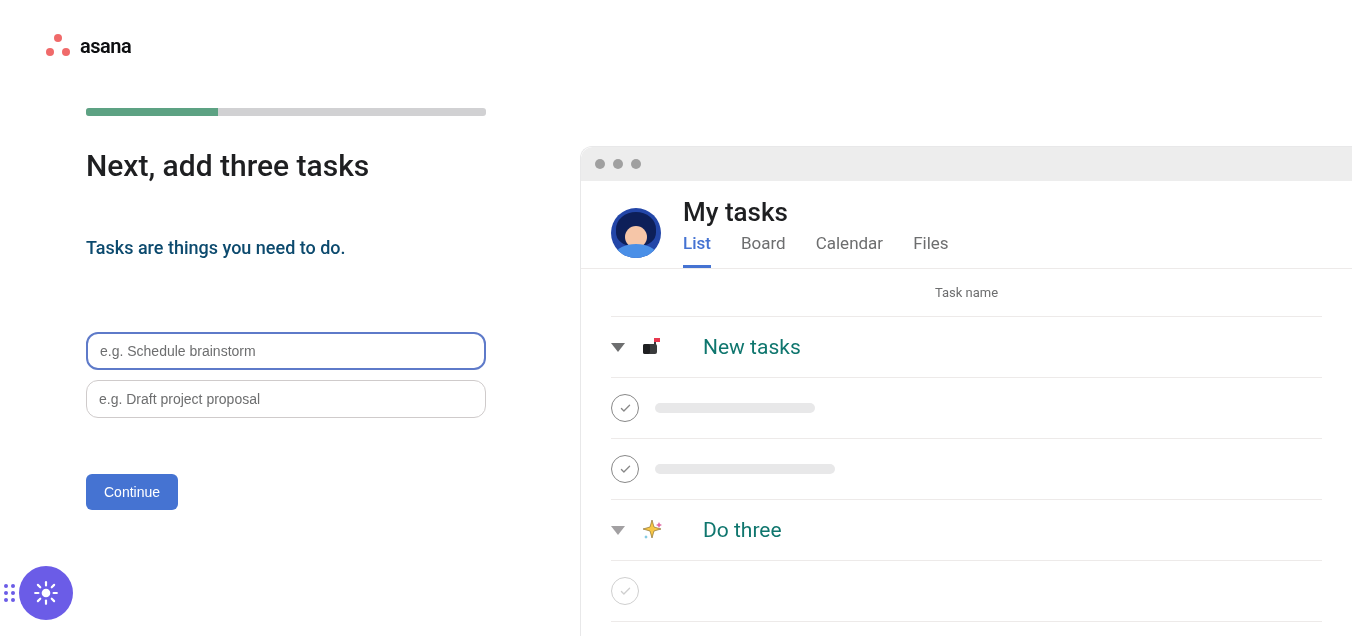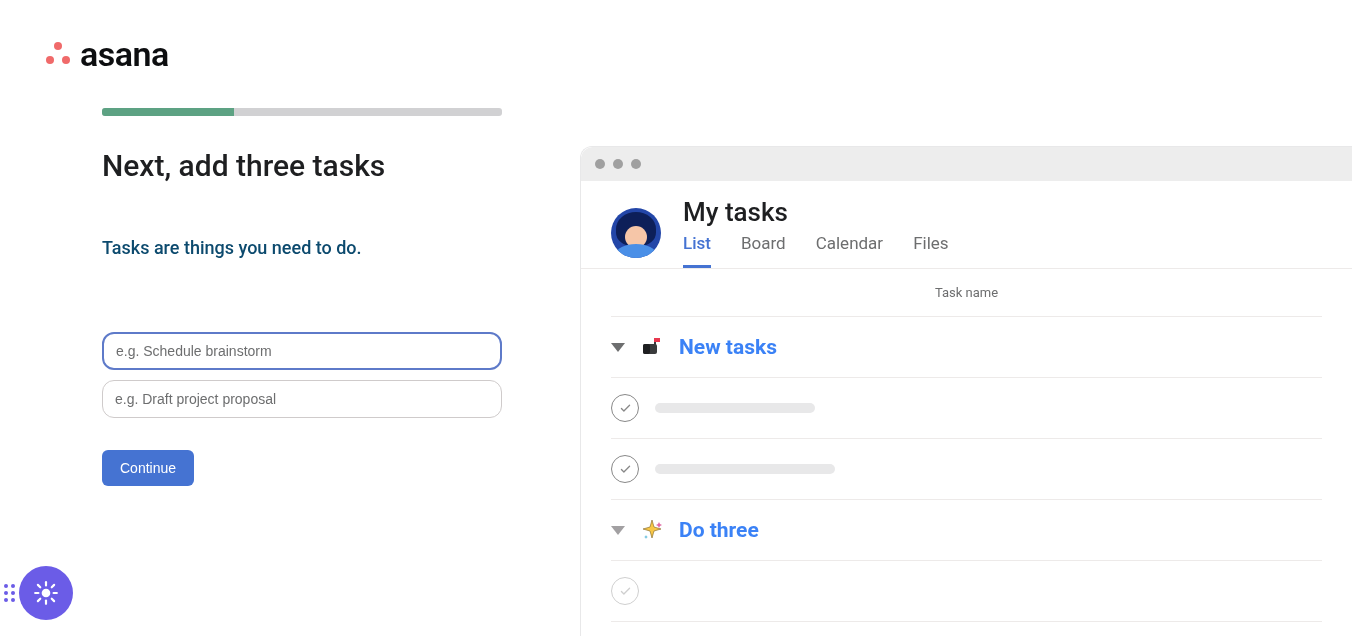--- a/index.html
+++ b/index.html
@@ -30,30 +30,30 @@
       width: 8px;
       height: 8px;
       background: #F06A6A;
       border-radius: 50%;
       position: absolute;
     }
     .logo-dots .d1 { top: 0; left: 8px; }
     .logo-dots .d2 { bottom: 2px; left: 0; }
     .logo-dots .d3 { bottom: 2px; right: 0; }
     .logo-text {
-      font-size: 34px;
+      font-size: 20px;
       font-weight: 600;
       color: #0D0E10;
       letter-spacing: -0.5px;
     }
 
     
     .left-pane {
       position: absolute;
-      left: 102px;
+      left: 86px;
       top: 108px;
       width: 400px;
     }
     .progress-bar {
       width: 100%;
       height: 8px;
       background: #D1D1D3;
       border-radius: 3px;
       overflow: hidden;
       margin-bottom: 32px;
@@ -89,21 +89,21 @@
       font-size: 14px;
       color: #1E1F21;
       outline: none;
     }
     .task-input.focused {
       border: 2px solid #5E7AC9;
     }
     .task-input::placeholder { color: #6D6E6F; }
 
     .continue-btn {
-      margin-top: 32px;
+      margin-top: 56px;
       background: #4573D2;
       color: #fff;
       border: none;
       padding: 10px 18px;
       font-size: 14px;
       border-radius: 6px;
       cursor: pointer;
       font-weight: 400;
     }
 
@@ -226,22 +226,23 @@
     .chevron.light { border-top-color: #A2A0A2; }
     .section-icon {
       font-size: 22px;
       width: 26px;
       display: flex;
       align-items: center;
       justify-content: center;
     }
     .section-title {
       font-size: 21px;
-      font-weight: 700;
-      color: #3b82f6;
+      font-weight: 400;
+      color: #0f766e;
+      margin-left: 24px;
     }
     .task-row {
       display: flex;
       align-items: center;
       gap: 16px;
       padding: 16px 0;
       border-top: 1px solid #EDEAE9;
     }
     .check-circle {
       width: 28px; height: 28px;

